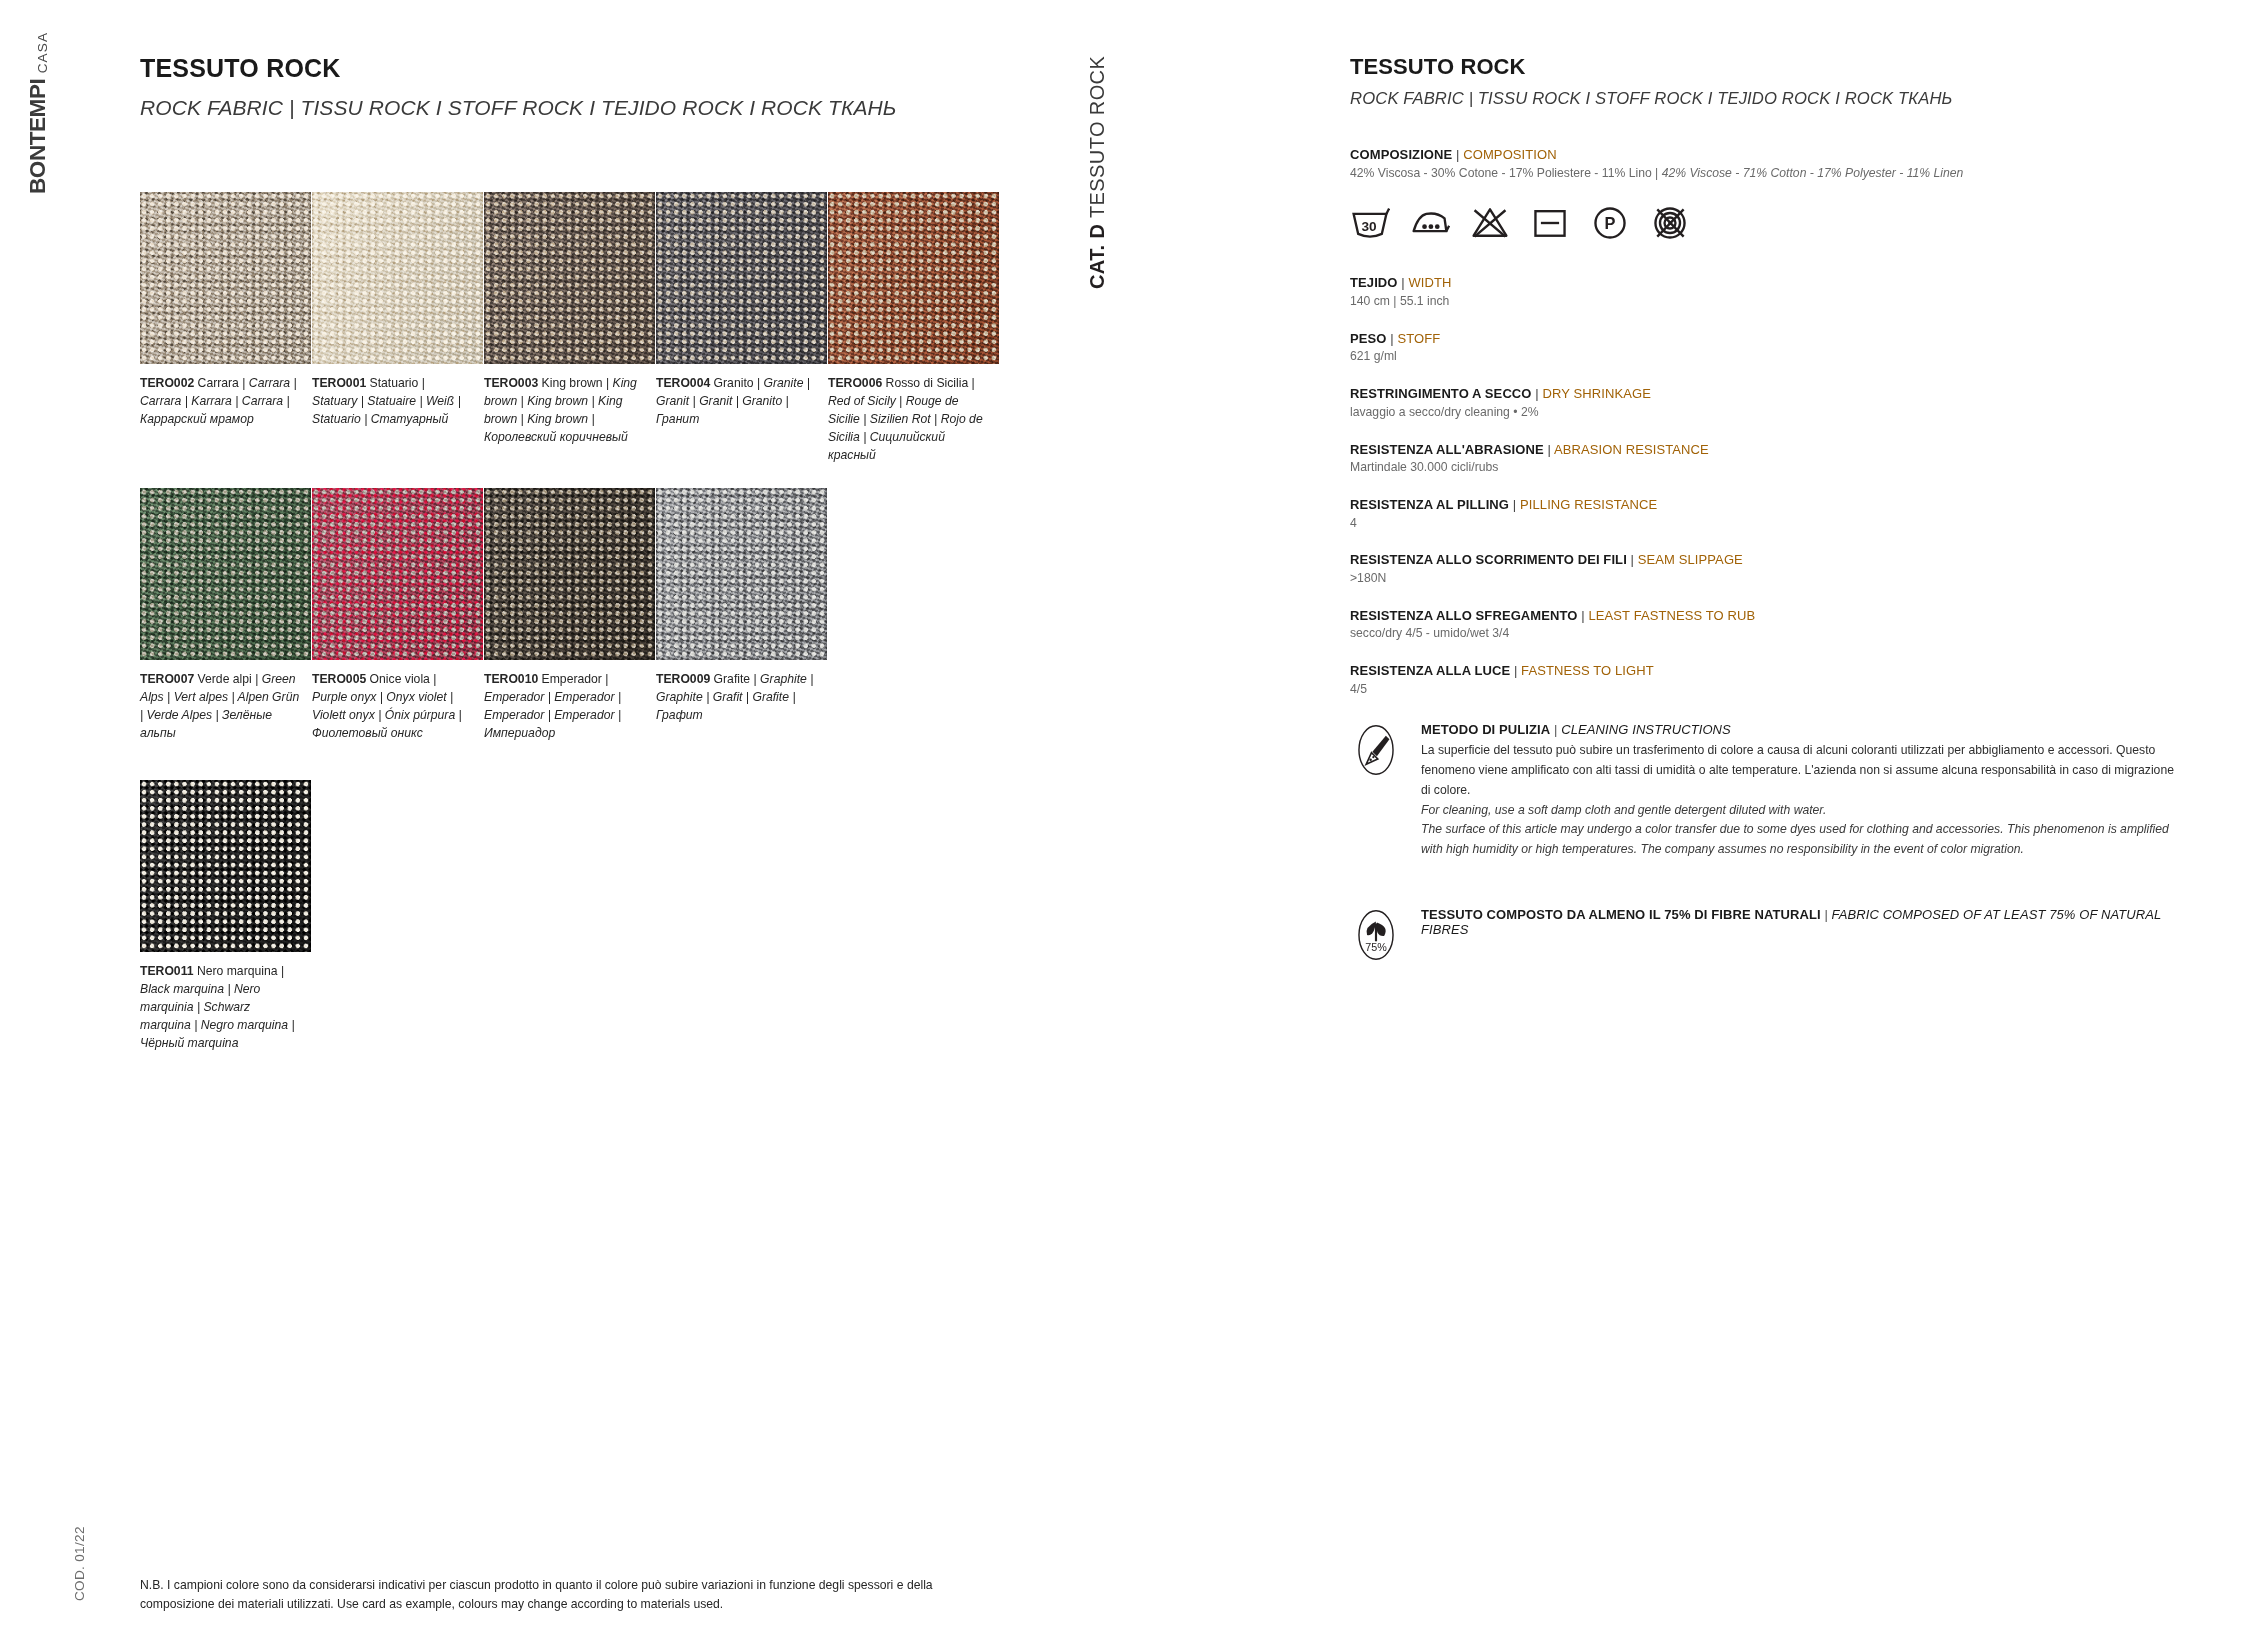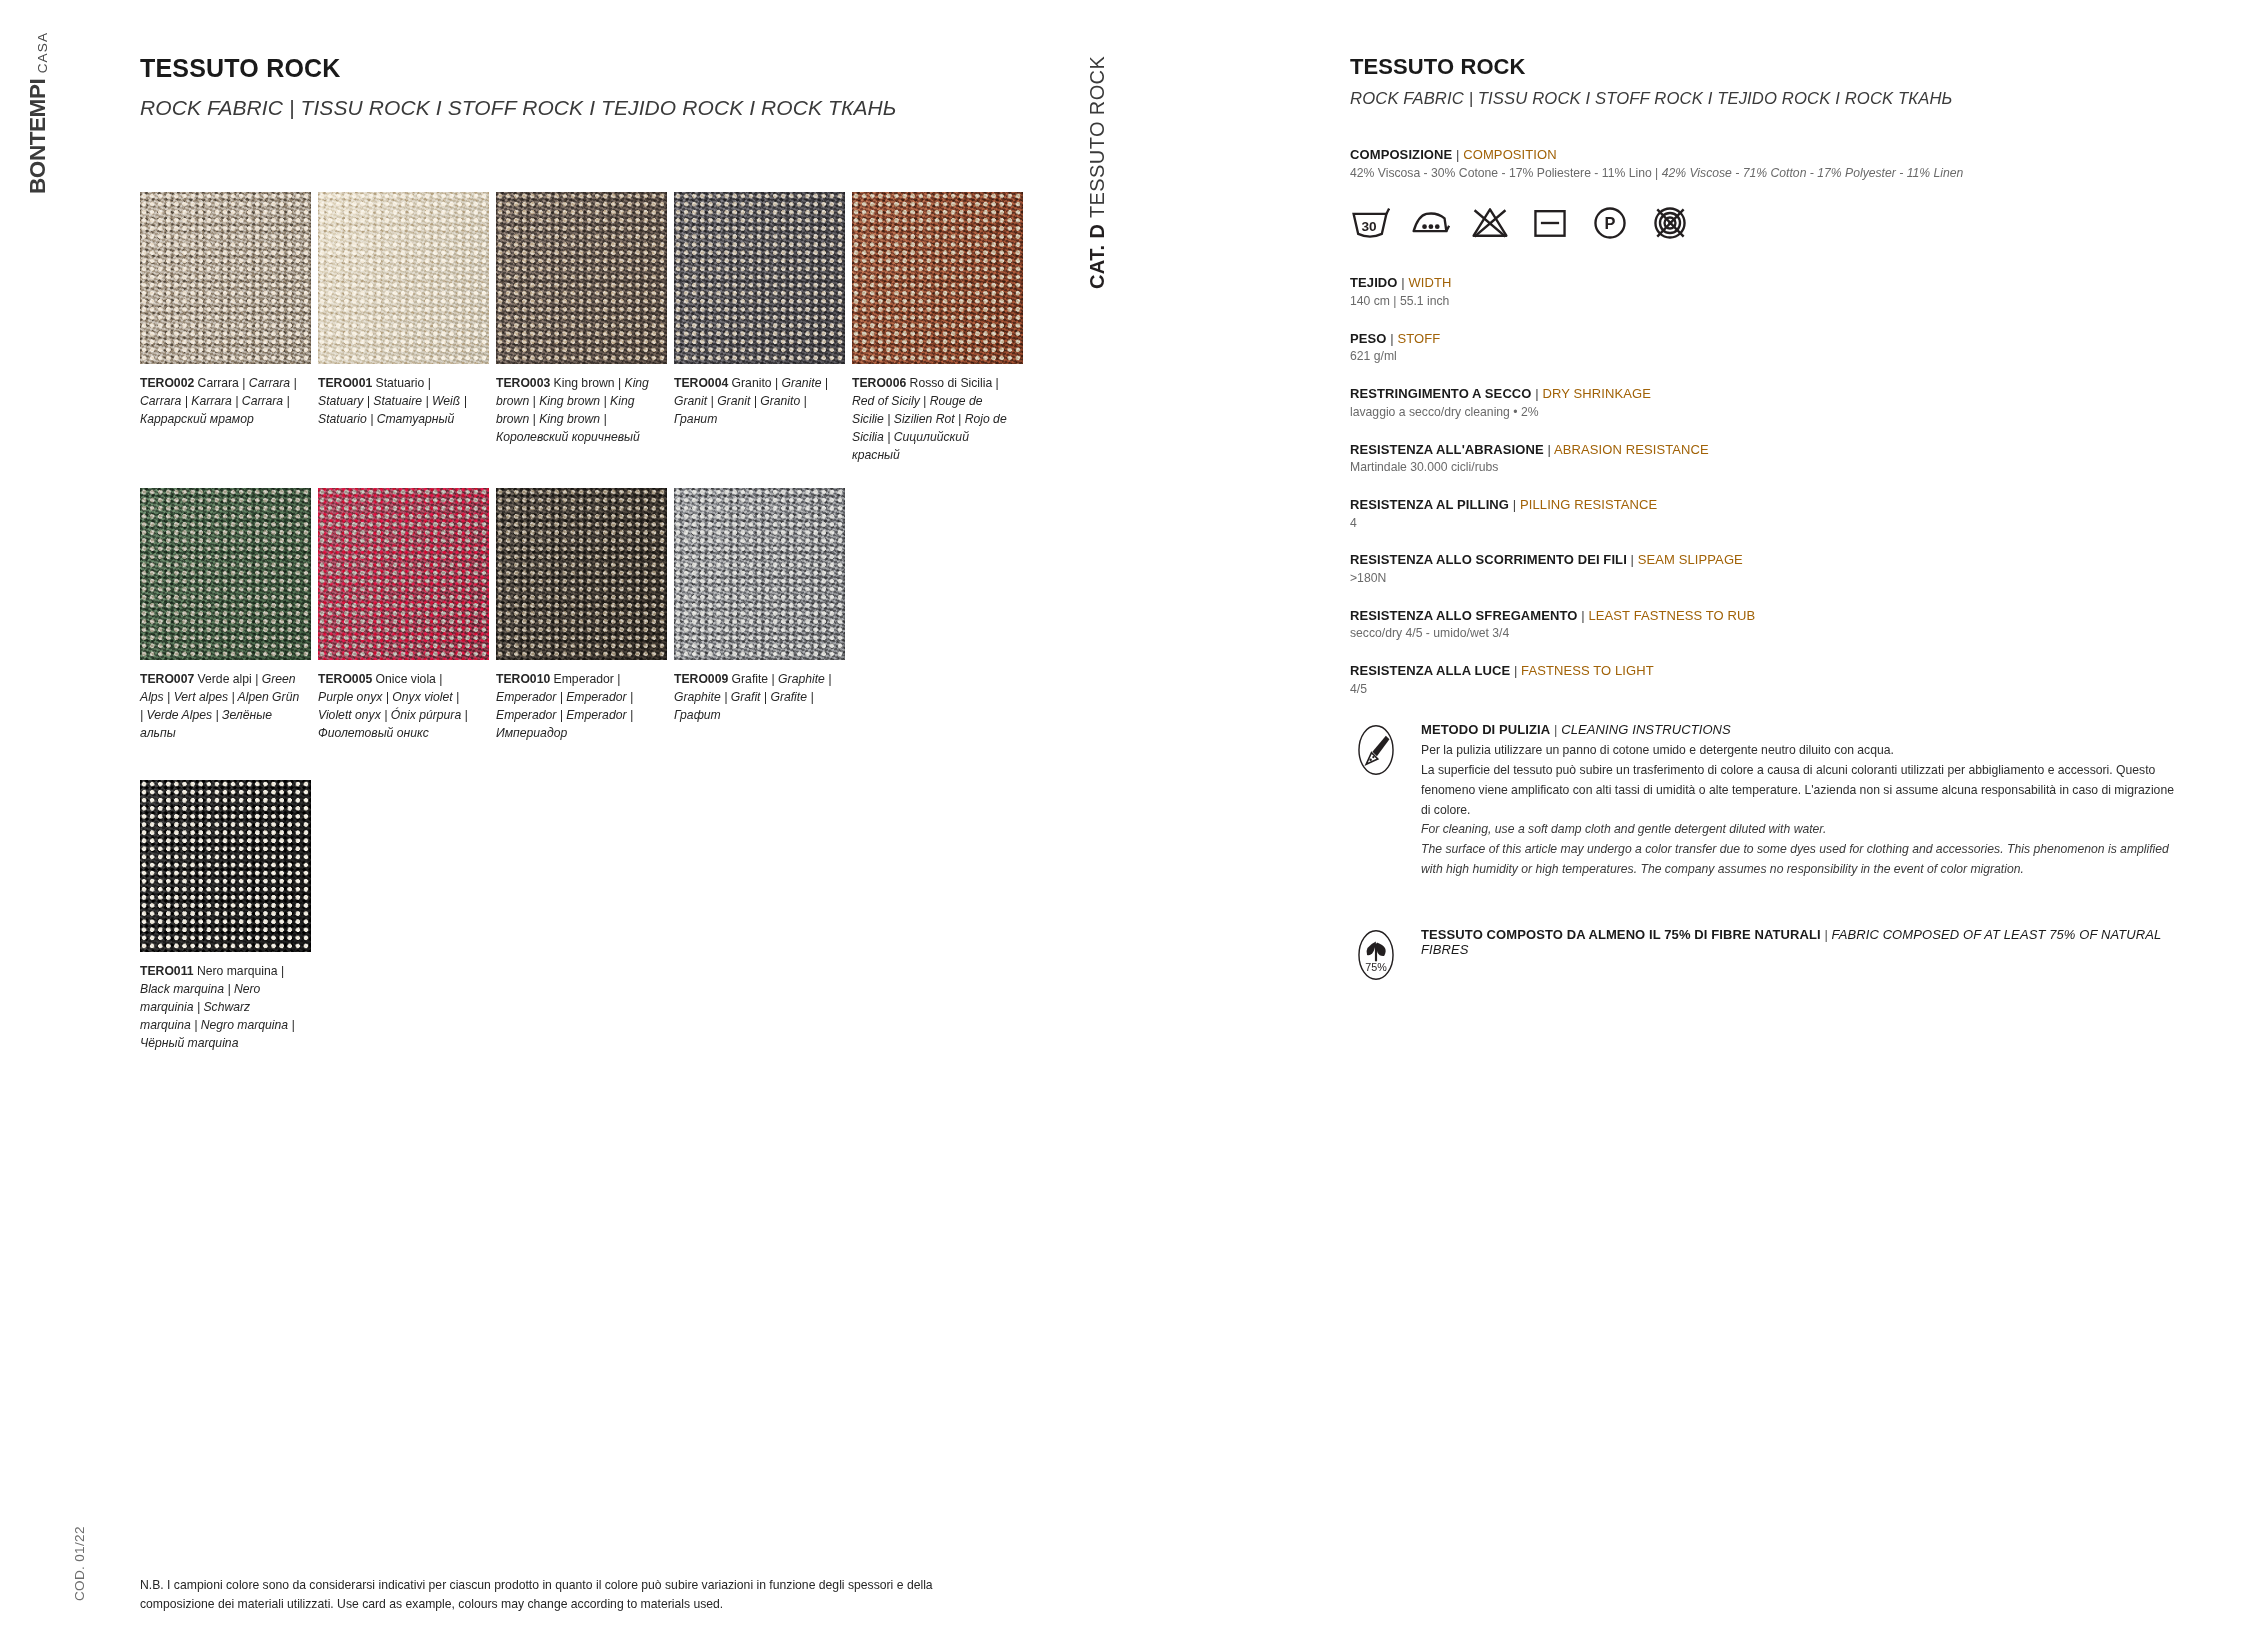--- a/index.html
+++ b/index.html
@@ -55,21 +55,21 @@
   .title-main {
     font-size: 25px; font-weight: 700; letter-spacing: 0.2px;
     color: #1a1a1a; margin: 0 0 12.7px 0;
   }
   .title-sub {
     font-size: 21px; font-style: italic; font-weight: 400;
     color: #3a3a3a; letter-spacing: 0.1px; margin: 0;
   }
 
   .swatch-block { position: absolute; left: 140px; width: 896px; }
-  .swatch-row { display: flex; gap: 7px; }
+  .swatch-row { display: flex; gap: 1px; }
   .swatch-cell { width: 171px; }
   .swatch-img {
     width: 171px; height: 172px;
     background-repeat: repeat;
     background-size: 8.1px 8.1px, 6.3px 6.3px, 100% 100%;
     position: relative;
     overflow: hidden;
   }
   .swatch-img::after {
     content: "";
@@ -306,21 +306,20 @@
       <svg class="icon-badge" viewBox="0 0 58 58">
         <ellipse cx="29" cy="29" rx="19" ry="27" fill="none" stroke="#231f20" stroke-width="1.6"></ellipse>
         <path d="M40 13 L25 31 L30 36 L44 17 Z" fill="#231f20"></path>
         <path d="M24 32 L18 45 L31 39 Z" fill="none" stroke="#231f20" stroke-width="1.8"></path>
         <circle cx="23" cy="40" r="1.4" fill="#231f20"></circle>
         <circle cx="26" cy="37" r="1.2" fill="#231f20"></circle>
       </svg>
       <div class="ib-title">
         <span>METODO DI PULIZIA</span><span class="sep"> | </span><span class="en">CLEANING INSTRUCTIONS</span>
       </div>
-      <div class="ib-line">Per la pulizia utilizzare un panno di cotone umido e detergente neutro diluito con acqua.</div>
       <div class="ib-line">La superficie del tessuto può subire un trasferimento di colore a causa di alcuni coloranti utilizzati per abbigliamento e accessori. Questo fenomeno viene amplificato con alti tassi di umidità o alte temperature. L'azienda non si assume alcuna responsabilità in caso di migrazione di colore.</div>
       <div class="ib-line en">For cleaning, use a soft damp cloth and gentle detergent diluted with water.</div>
       <div class="ib-line en">The surface of this article may undergo a color transfer due to some dyes used for clothing and accessories. This phenomenon is amplified with high humidity or high temperatures. The company assumes no responsibility in the event of color migration.</div>
     </div>
 
     <div class="icon-block" style="margin-top:47px">
       <svg class="icon-badge" viewBox="0 0 58 58">
         <ellipse cx="29" cy="29" rx="19" ry="27" fill="none" stroke="#231f20" stroke-width="1.6"></ellipse>
         <path d="M29 14 Q16 20 19 29 Q27 31 29 14 Z" fill="#231f20"></path>
         <path d="M30 15 Q44 20 38 30 Q28 31 30 15 Z" fill="#231f20"></path>

